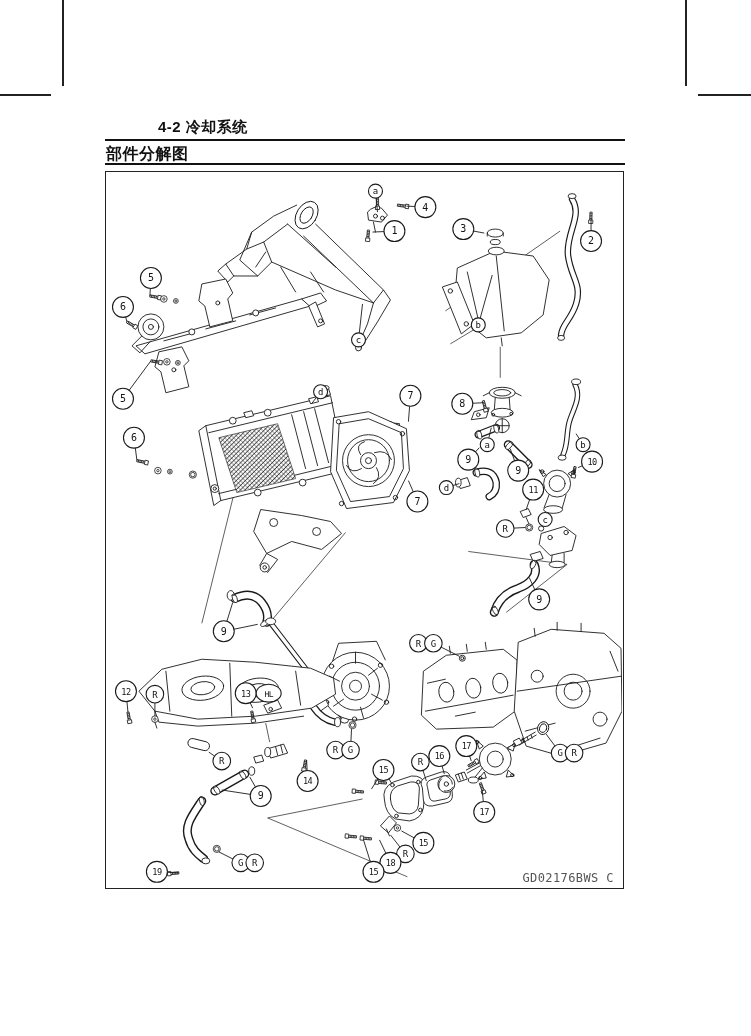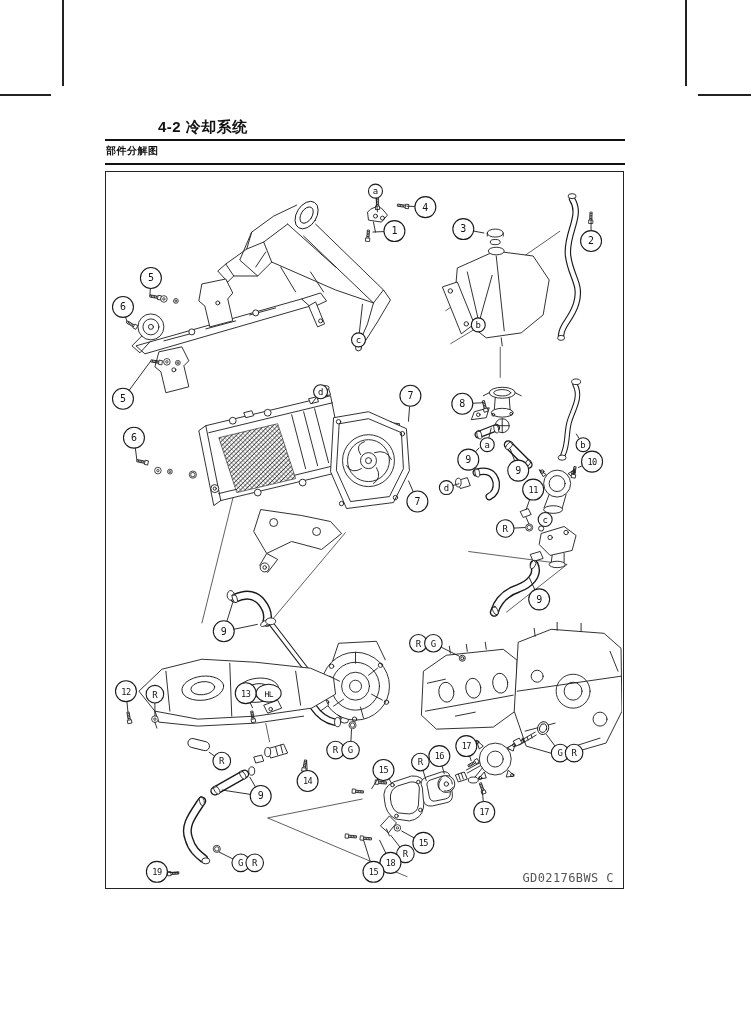--- a/index.html
+++ b/index.html
@@ -1,19 +1,19 @@
 <!DOCTYPE html>
 <html><head>
 <meta charset="utf-8">
 <style>
   html,body{margin:0;padding:0;background:#fff;}
   body{position:relative;width:751px;height:1036px;font-family:"Liberation Sans",sans-serif;color:#111;overflow:hidden;}
   .mark{position:absolute;background:#222;}
   .hdr-title{position:absolute;left:118px;top:118px;font-size:15px;font-weight:bold;letter-spacing:.5px;white-space:nowrap;margin-left:40px;}
-  .hdr-sub{position:absolute;left:106px;top:144px;font-size:10px;font-weight:bold;letter-spacing:.5px;white-space:nowrap;}
+  .hdr-sub{position:absolute;left:106px;top:144px;font-size:16px;font-weight:bold;letter-spacing:.5px;white-space:nowrap;}
   .rule{position:absolute;left:105px;width:520px;height:2px;background:#111;}
   .frame{position:absolute;left:105px;top:171px;width:519px;height:718px;border:1.5px solid #222;box-sizing:border-box;background:#fff;}
   .figcode{position:absolute;right:9px;bottom:3px;font-family:"DejaVu Sans Mono",monospace;font-size:12px;letter-spacing:.4px;color:#555;}
   svg{display:block;}
   .s{fill:none;stroke:#1a1a1a;stroke-width:.9;stroke-linejoin:round;stroke-linecap:round;}
   .sl{fill:none;stroke:#1a1a1a;stroke-width:.7;}
   .w{fill:#fff;stroke:#1a1a1a;stroke-width:.9;stroke-linejoin:round;}
   .t9{fill:none;stroke:#1a1a1a;stroke-width:9;stroke-linecap:round;}
   .t9i{fill:none;stroke:#fff;stroke-width:6.2;stroke-linecap:round;}
   .t8{fill:none;stroke:#1a1a1a;stroke-width:7.5;stroke-linecap:round;}

